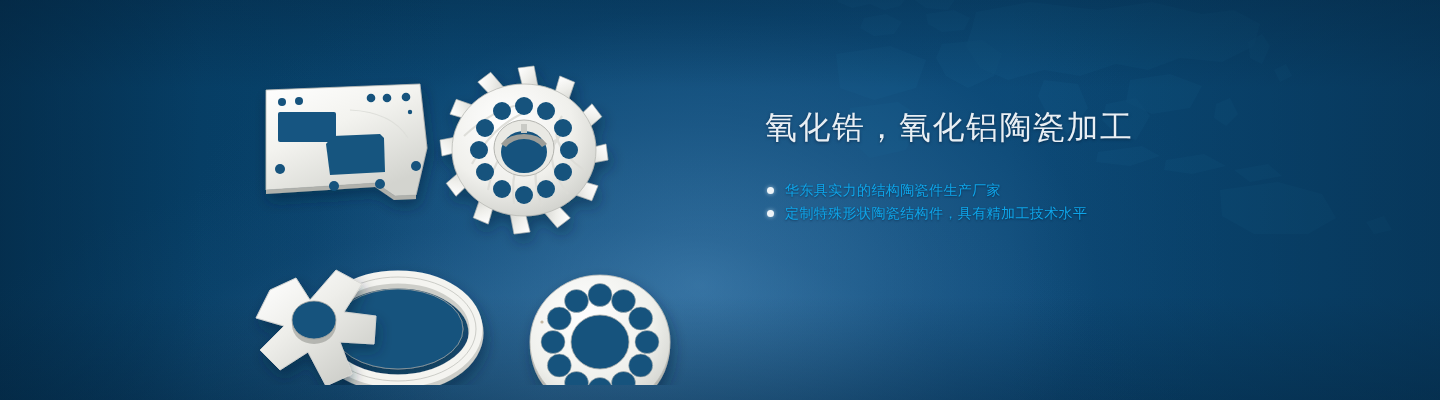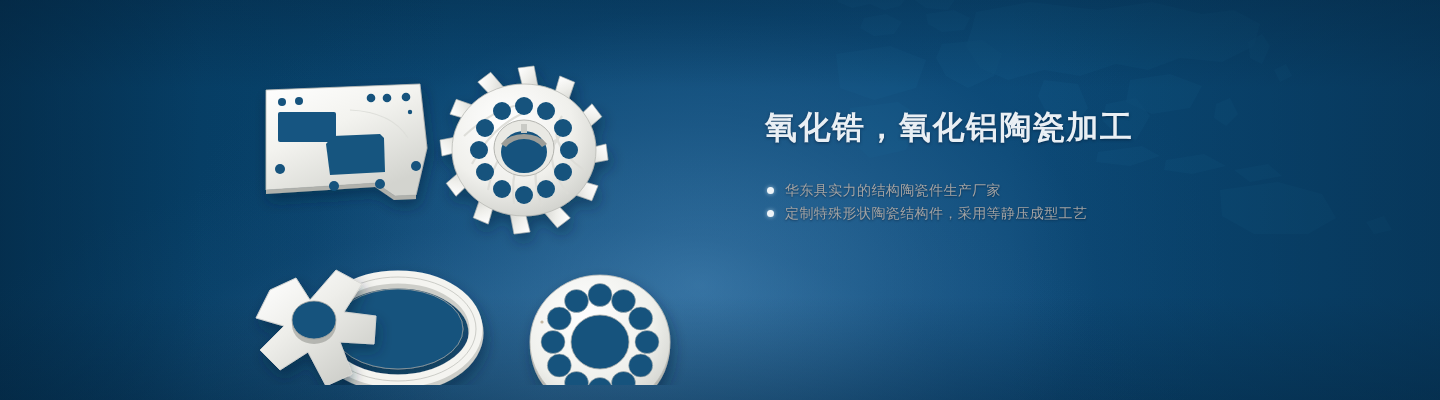--- a/index.html
+++ b/index.html
@@ -48,37 +48,37 @@
   }
 
   
   .parts{ position:absolute; left:230px; top:40px; width:500px; height:345px; }
 
   
   .copy{ position:absolute; left:765px; top:108px; width:560px; }
   .headline{
     font-size:32px; line-height:1.2;
     color:#e9eff4; letter-spacing:1.5px;
-    font-weight:700;
+    font-weight:400;
     text-shadow:0 1px 3px rgba(0,20,45,.55);
     white-space:nowrap;
   }
   .bullets{ list-style:none; margin-top:33px; }
   .bullet{
     display:flex; align-items:center;
     height:23px; margin-bottom:0;
   }
   .dot{
     width:7px; height:7px; border-radius:50%;
     background:#eef4f8; flex:0 0 auto;
     margin-right:11px; margin-left:2px;
     box-shadow:0 0 4px rgba(220,236,248,.7);
   }
   .btext{
-    font-size:14px; color:#a3a3a3; letter-spacing:.4px;
+    font-size:14px; color:#0ea5e9; letter-spacing:.4px;
     white-space:nowrap;
     text-shadow:0 1px 2px rgba(0,18,40,.5);
   }
 </style>
 </head>
 <body>
 
 <div class="banner">
 
   <div class="bg-base"></div>
@@ -301,18 +301,18 @@
   <div class="copy">
     <div class="headline">氧化锆，氧化铝陶瓷加工</div>
 
     <ul class="bullets">
       <li class="bullet">
         <span class="dot"></span>
         <span class="btext">华东具实力的结构陶瓷件生产厂家</span>
       </li>
       <li class="bullet">
         <span class="dot"></span>
-        <span class="btext">定制特殊形状陶瓷结构件，采用等静压成型工艺</span>
+        <span class="btext">定制特殊形状陶瓷结构件，具有精加工技术水平</span>
       </li>
     </ul>
   </div>
 
 </div>
 
 </body></html>

